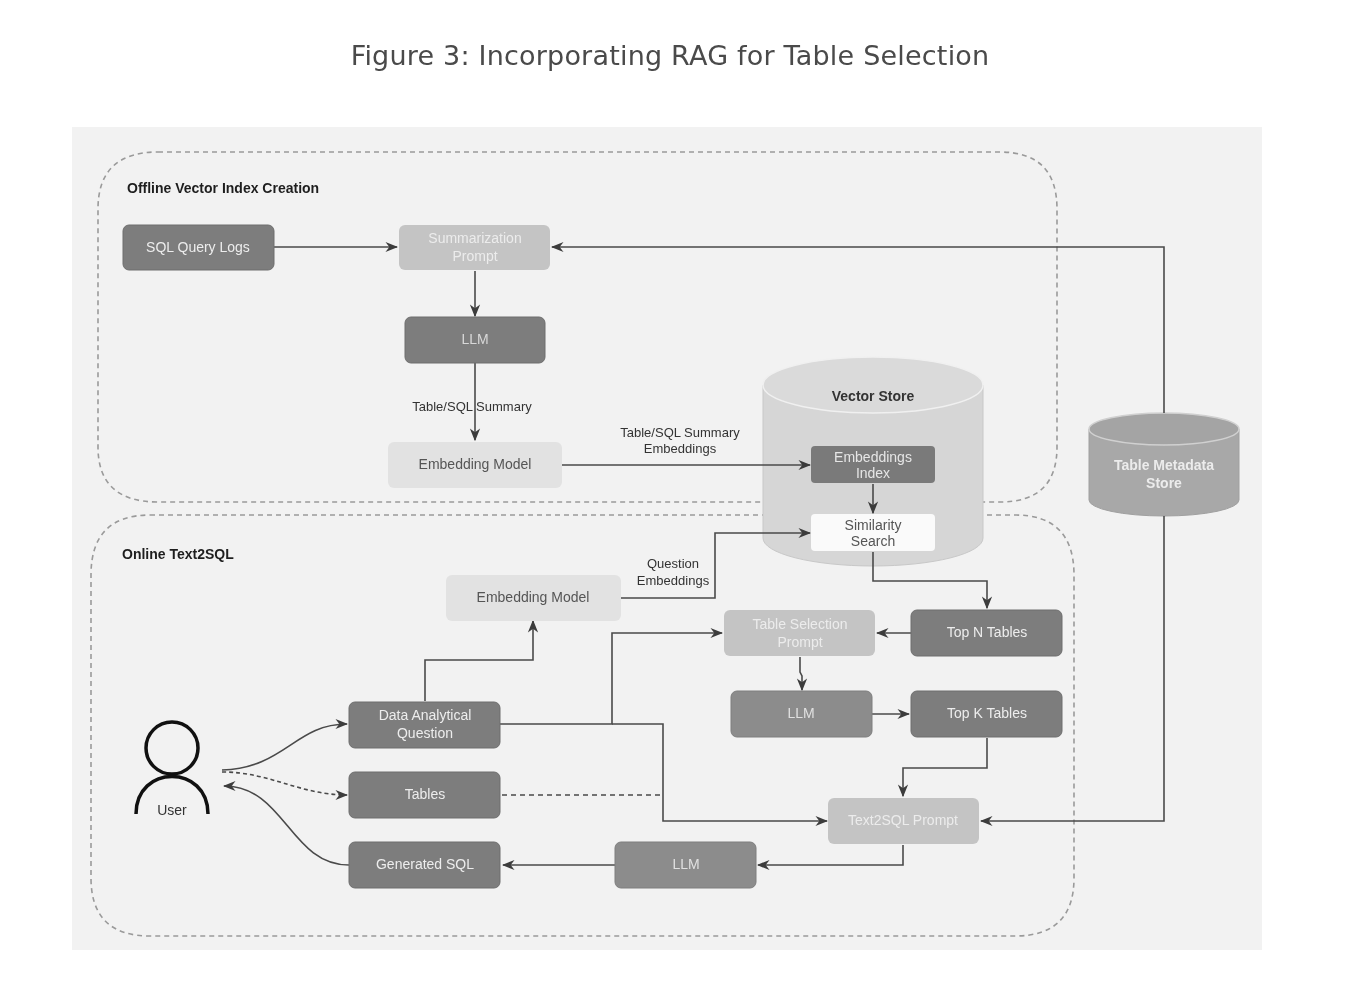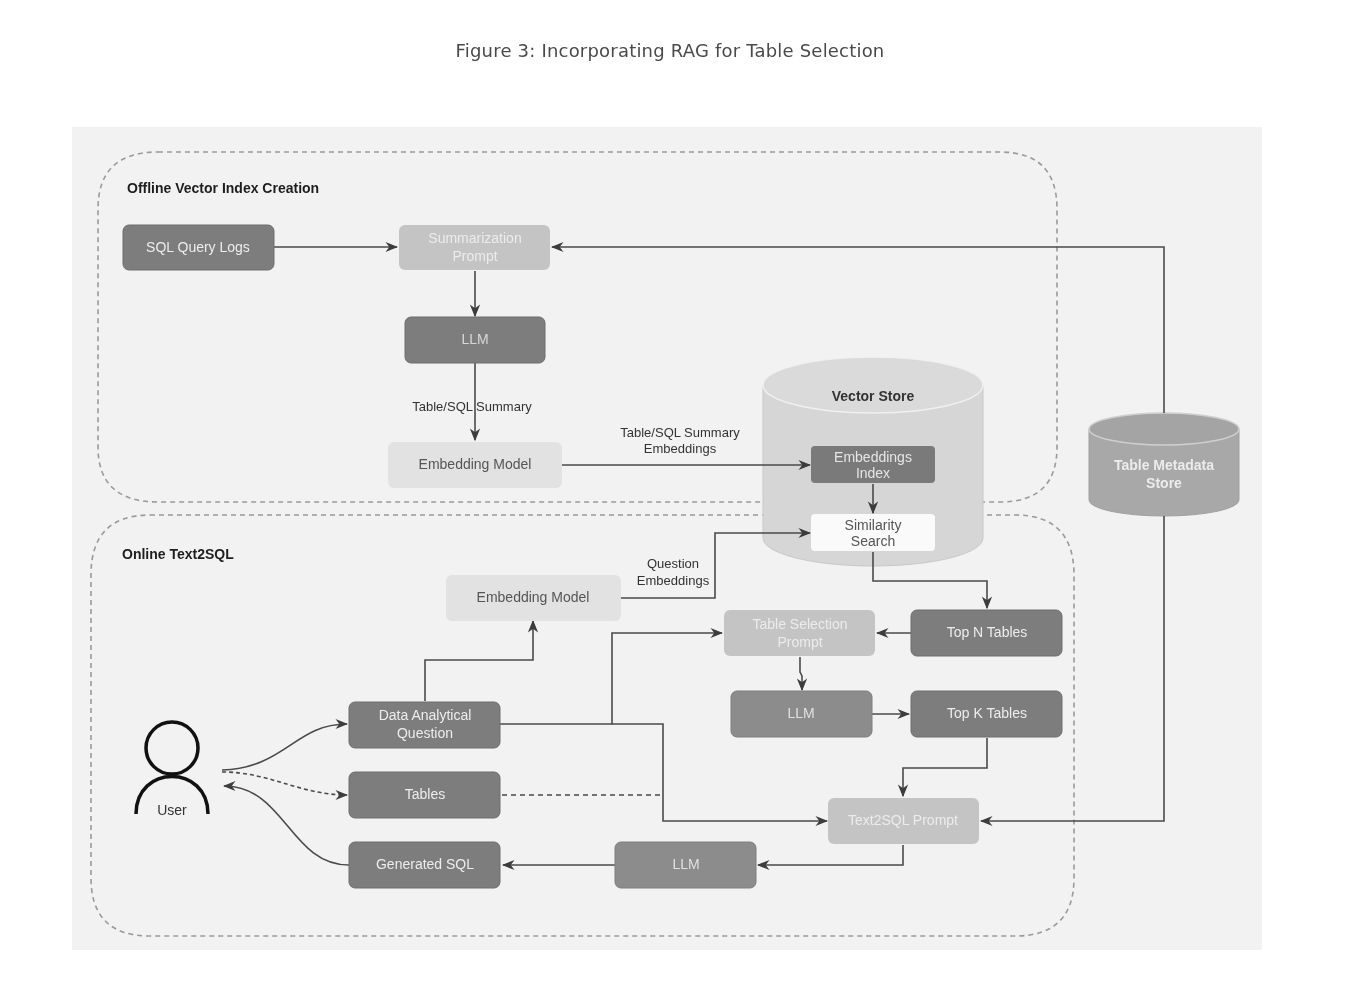--- a/index.html
+++ b/index.html
@@ -1,17 +1,17 @@
 <!DOCTYPE html>
 <html><head>
 <meta charset="utf-8">
 <style>
   html, body { margin: 0; padding: 0; background: #ffffff; }
   body { width: 1364px; height: 1000px; position: relative; overflow: hidden; font-family: "Liberation Sans", sans-serif; }
-  #title { position: absolute; left: 0; top: 40px; width: 1340px; text-align: center; font-family: "DejaVu Sans", sans-serif; font-size: 18px; color: #4a4a4a; letter-spacing: 0.2px; }
+  #title { position: absolute; left: 0; top: 40px; width: 1340px; text-align: center; font-family: "DejaVu Sans", sans-serif; font-size: 27px; color: #4a4a4a; letter-spacing: 0.2px; }
   #panel { position: absolute; left: 72px; top: 127px; width: 1190px; height: 823px; background: #f2f2f2; }
   svg#diagram { position: absolute; left: 0; top: 0; }
   .box-text { font-family: "Liberation Sans", sans-serif; font-size: 14px; text-anchor: middle; dominant-baseline: middle; }
   .lbl { font-family: "Liberation Sans", sans-serif; font-size: 13px; fill: #333; text-anchor: middle; }
   .section-lbl { font-family: "Liberation Sans", sans-serif; font-size: 14px; font-weight: bold; fill: #1e1e1e; }
   .bold-lbl { font-family: "Liberation Sans", sans-serif; font-size: 14px; font-weight: bold; fill: #333; text-anchor: middle; }
 </style>
 </head>
 <body>
 

